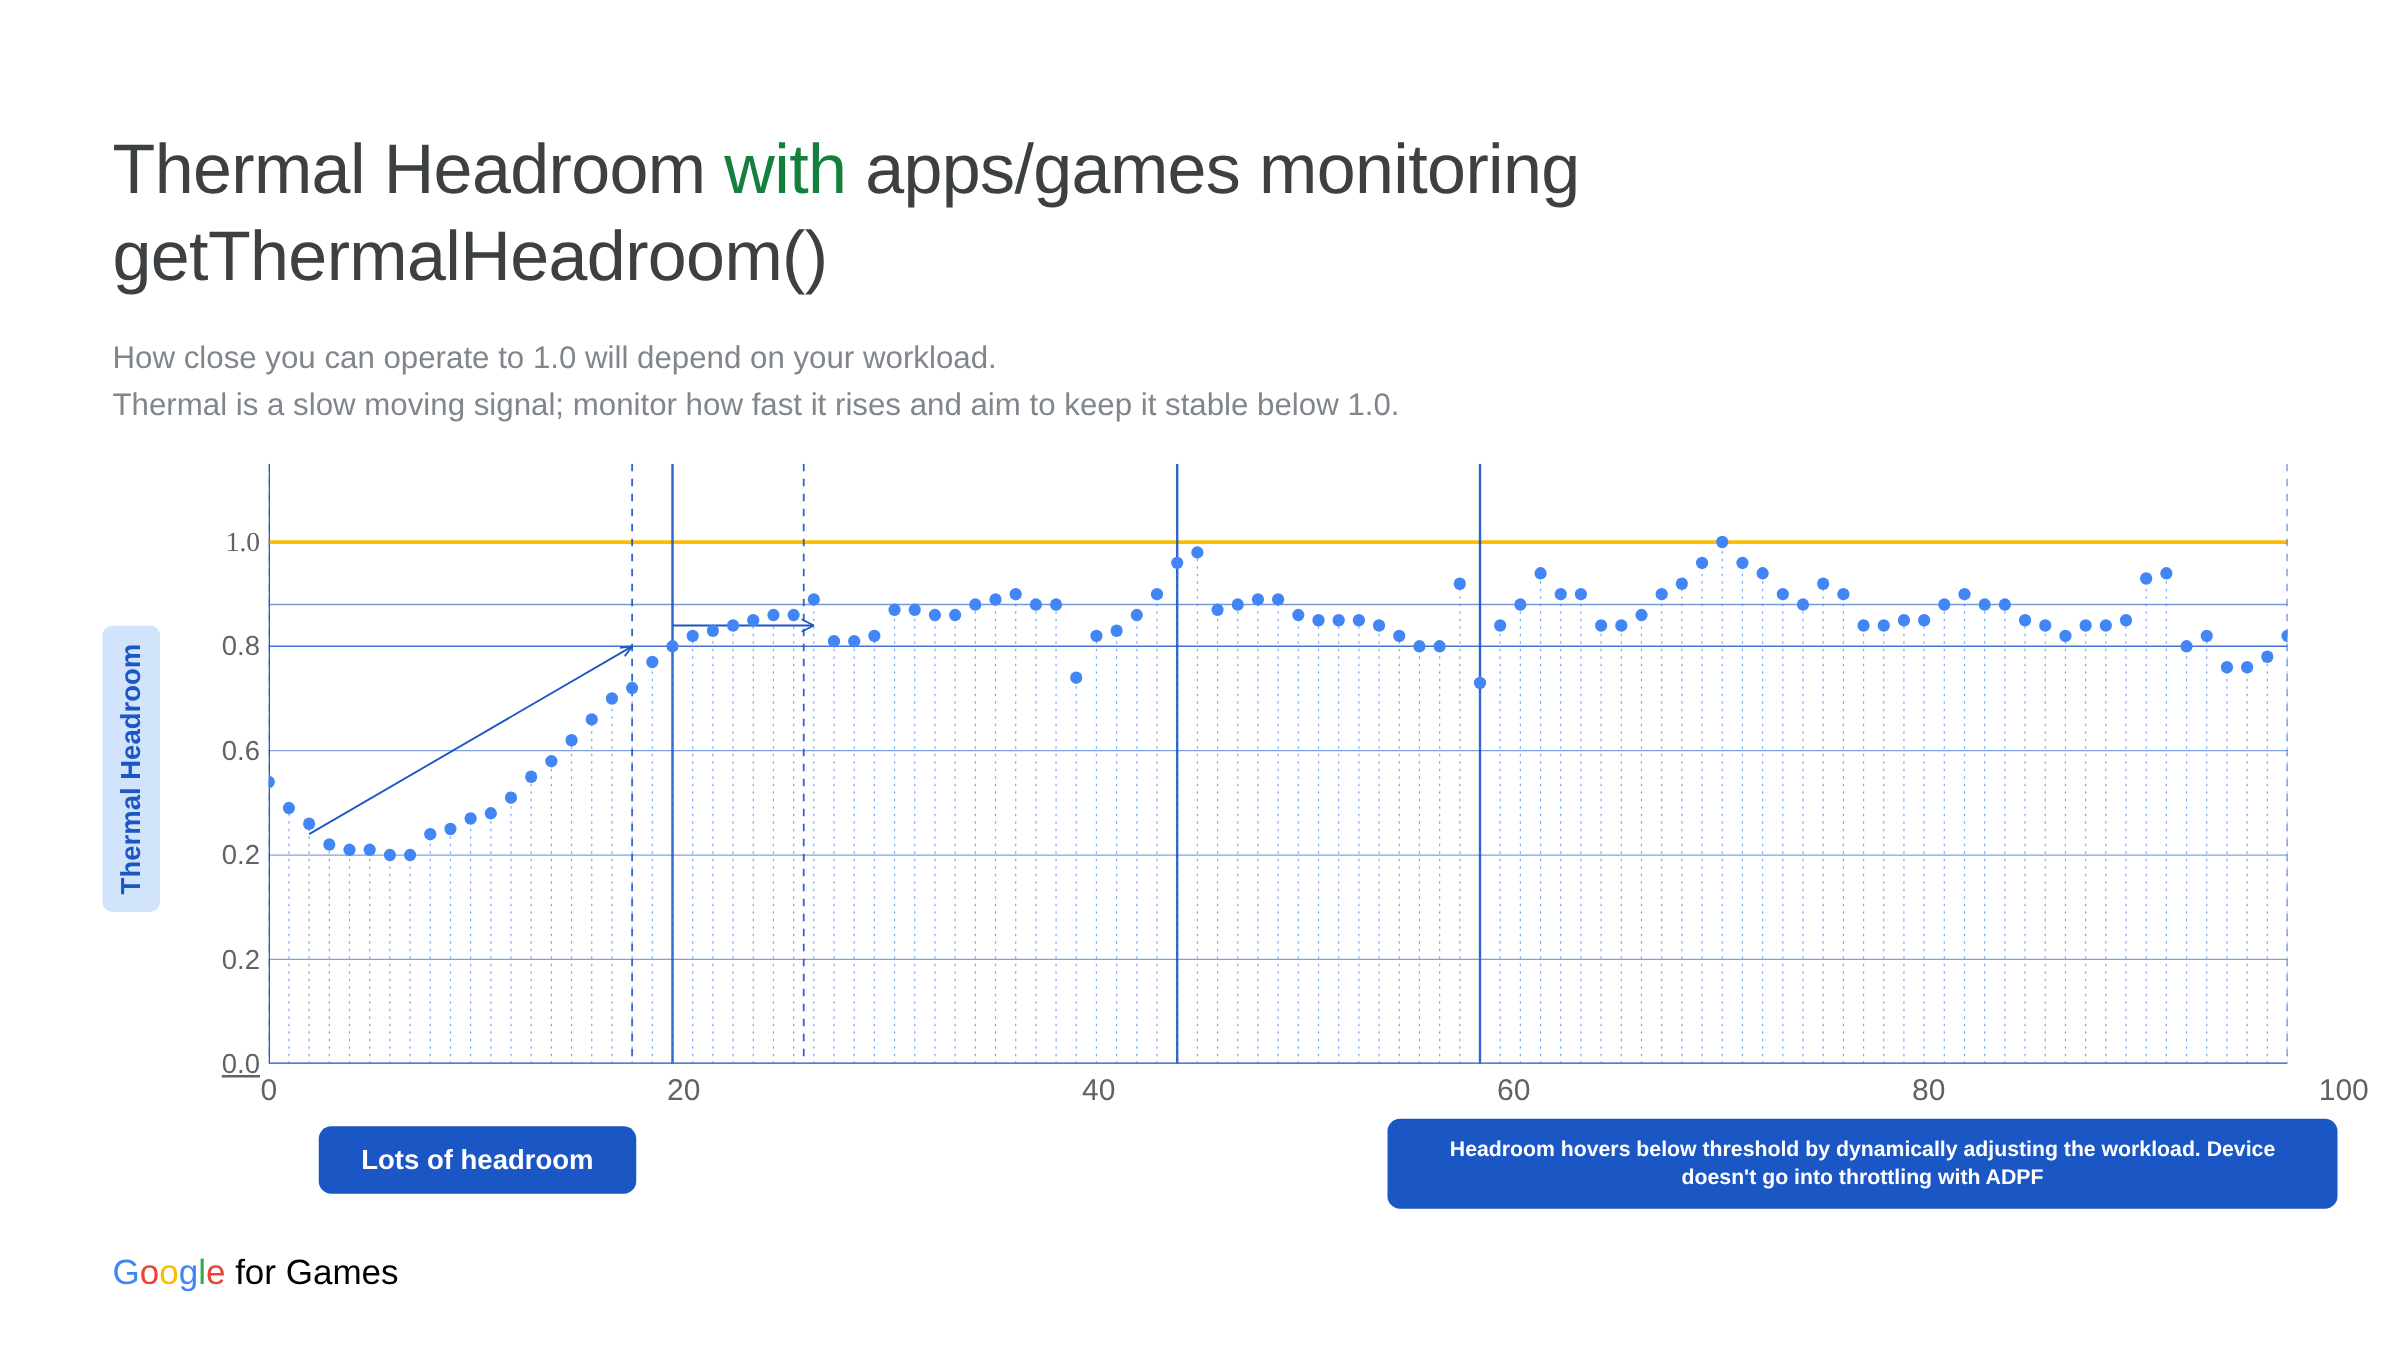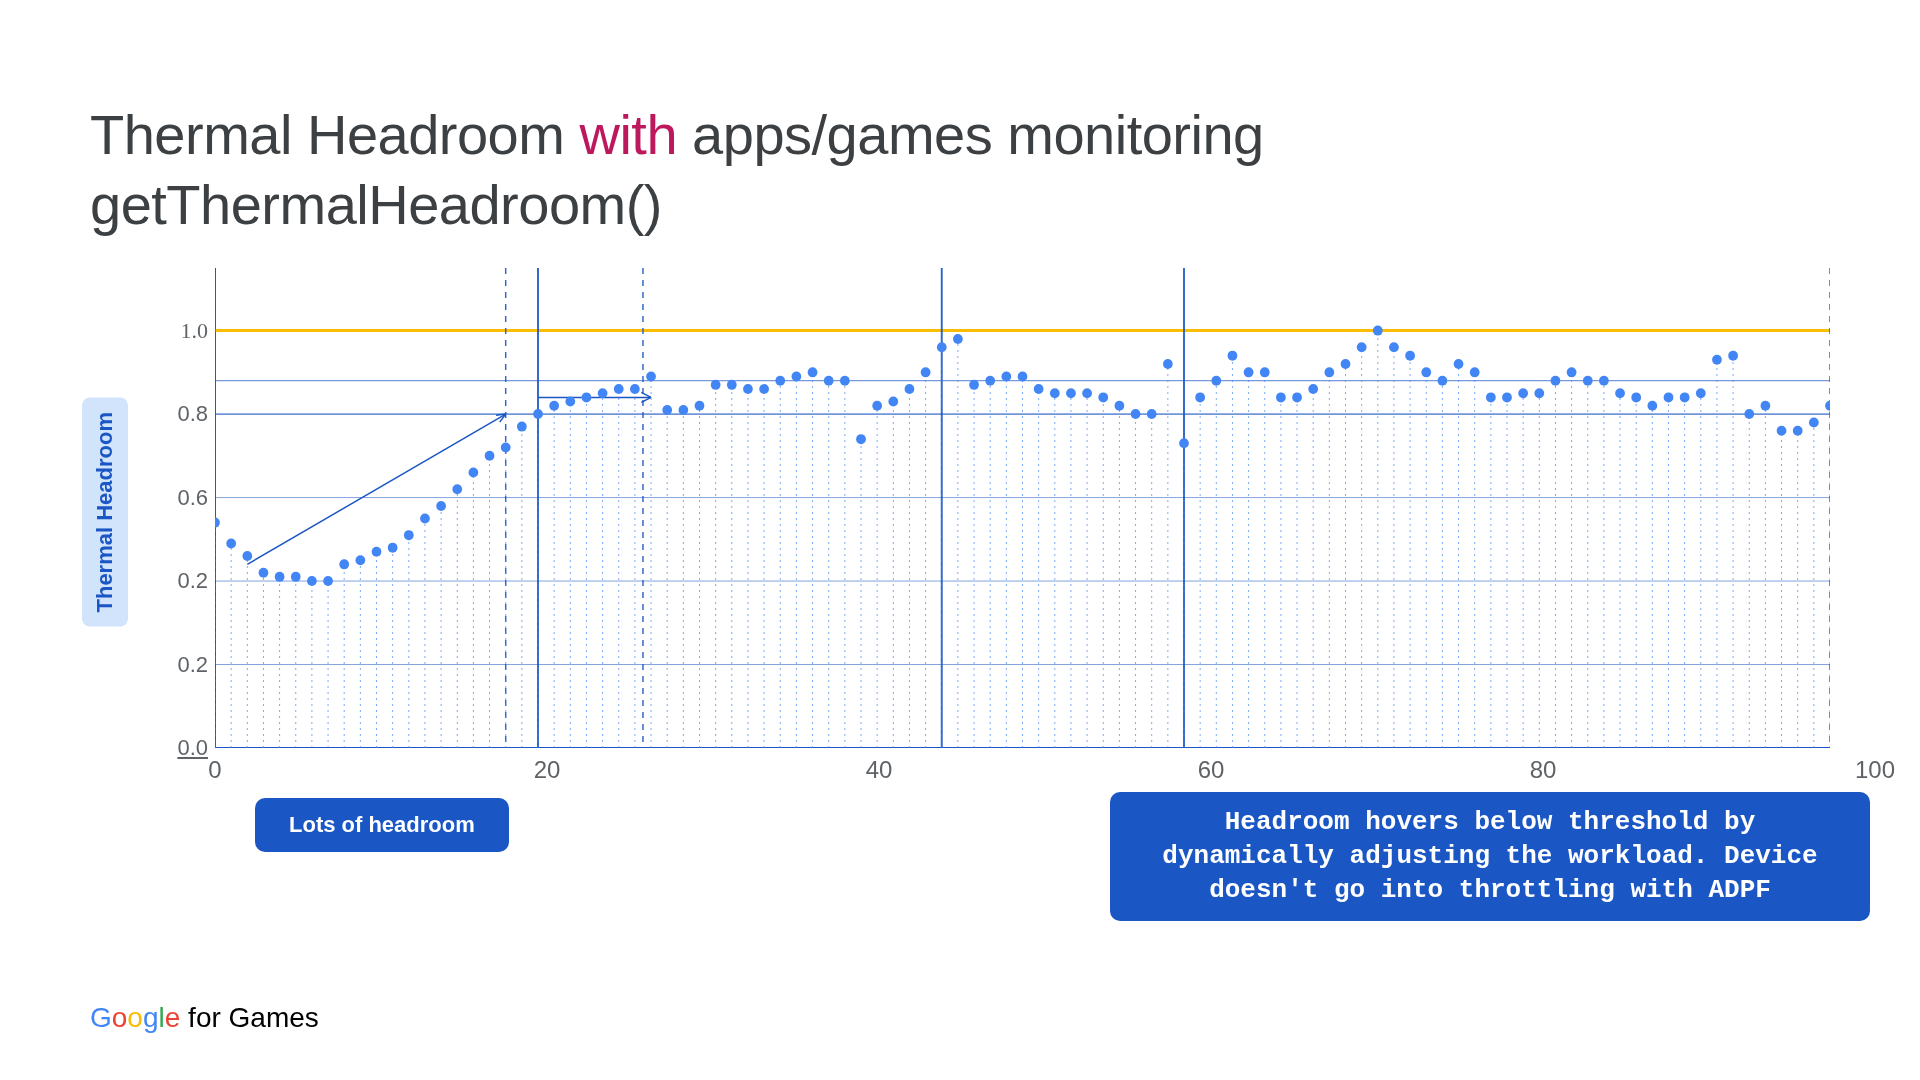--- a/index.html
+++ b/index.html
@@ -1,51 +1,53 @@
 <!DOCTYPE html>
 <html><head>
 <meta charset="utf-8">
 <style>
   * { box-sizing: border-box; margin: 0; padding: 0; }
   html, body { width: 1920px; height: 1080px; font-family: "Google Sans", "Segoe UI", Arial, sans-serif; background: #fff; }
   .slide { position: relative; width: 1920px; height: 1080px; padding: 100px 90px 60px 90px; }
   .title { font-size: 56px; font-weight: 400; color: #3c4043; line-height: 1.25; letter-spacing: -0.5px; }
-  .title .accent { color: #be185d; }
+  .title .accent { color: #15803d; }
   .subtitle { margin-top: 28px; font-size: 25px; color: #80868b; line-height: 1.5; }
   .chart-zone { position: relative; margin-top: 28px; height: 560px; }
 
   
   .ylabel-box { position: absolute; left: -8px; top: 130px; background: #d2e3fc; color: #1a56c4; font-weight: 600; font-size: 22px; padding: 14px 10px; border-radius: 8px; writing-mode: vertical-rl; transform: rotate(180deg); }
 
   .plot { position: absolute; left: 125px; top: 0; right: 0; height: 480px; }
   .plot-svg { width: 100%; height: 100%; }
 
   .ytick { position: absolute; right: calc(100% - 118px); font-size: 22px; color: #5f6368; transform: translateY(-50%); }
   .xtick { position: absolute; top: 488px; font-size: 24px; color: #5f6368; transform: translateX(-50%); }
 
   .threshold-label { position: absolute; background: #fde293; color: #a05a00; font-size: 20px; font-weight: 600; padding: 6px 14px; border-radius: 6px; }
 
   .badge { position: absolute; font-size: 22px; border-radius: 10px; padding: 14px 34px; font-weight: 600; }
   .badge-dark { background: #1a56c4; color: #fff; }
   .badge-light { background: #aecbfa; color: #1a56c4; }
-  .badge-wide { font-size: 26px; line-height: 1.3; text-align: center; font-family: Liberation Mono, monospace; }
+  .badge-wide { font-size: 17px; line-height: 1.3; text-align: center; }
 
   .footer-logo { position: absolute; left: 90px; bottom: 46px; font-size: 28px; font-weight: 400; }
   .g-b { color:#4285f4; } .g-r { color:#ea4335; } .g-y { color:#fbbc04; } .g-g { color:#34a853; }
   .fg { color:#000000; }
 
   .arrow { stroke:#1a56c4; fill:none; stroke-width:1.5; }
 </style>
 </head>
 <body>
 
 <div class="slide">
   <h1 class="title">
     <span>Thermal Headroom </span><span class="accent">with</span><span> apps/games monitoring getThermalHeadroom()</span>
   </h1>
+  <p class="subtitle" style="white-space:pre-line">How close you can operate to 1.0 will depend on your workload.
+Thermal is a slow moving signal; monitor how fast it rises and aim to keep it stable below 1.0.</p>
 
   <div class="chart-zone">
     <div class="ylabel-box">Thermal Headroom</div>
 
     <div id="yticks">
         <div class="ytick" style="top: 480px; text-decoration: underline;">0.0</div>
         <div class="ytick" style="top: 396.522px;">0.2</div>
         <div class="ytick" style="top: 313.043px;">0.2</div>
         <div class="ytick" style="top: 229.565px;">0.6</div>
         <div class="ytick" style="top: 146.087px; margin-left: 35px;">0.8</div>

